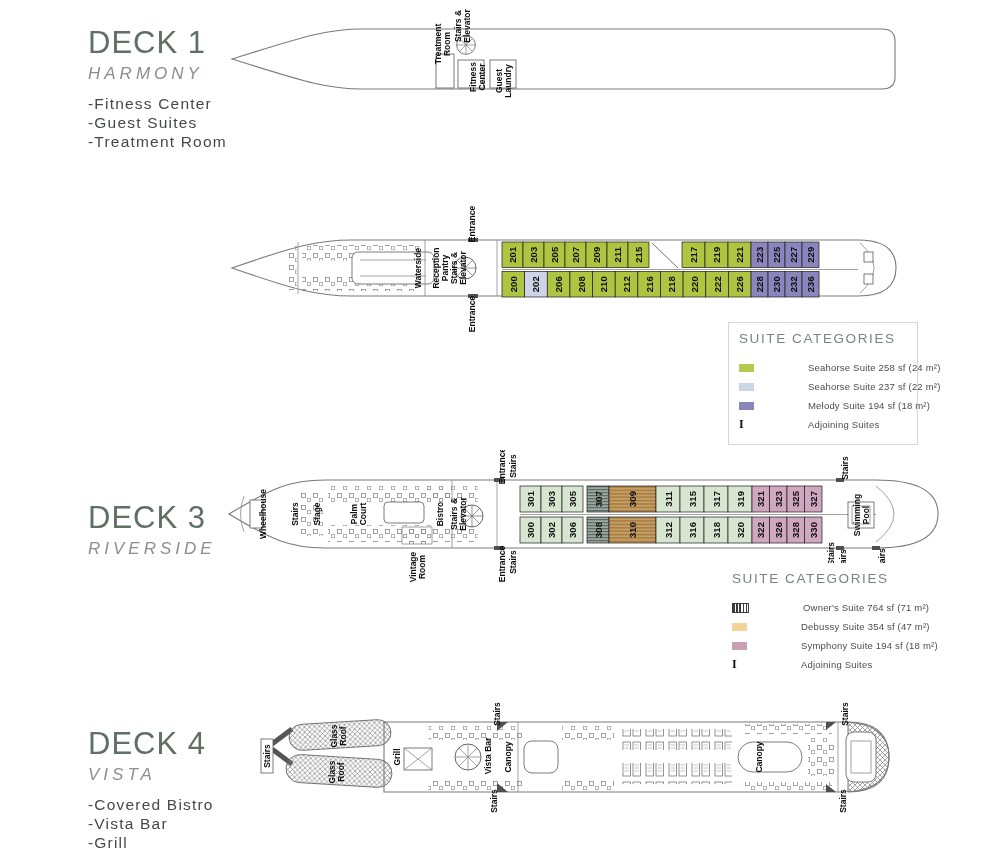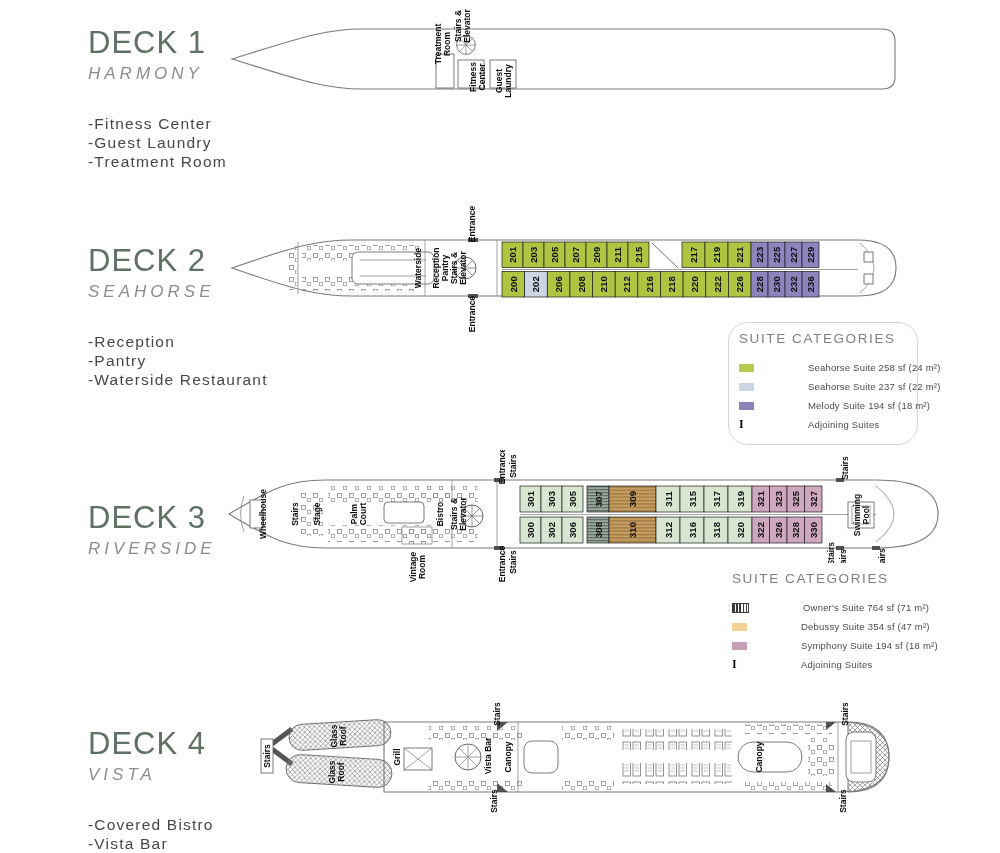--- a/index.html
+++ b/index.html
@@ -1,24 +1,24 @@
 <!DOCTYPE html>
 <html><head>
 <meta charset="utf-8">
 <style>
   html,body{margin:0;padding:0;background:#fff;}
   .page{position:relative;width:1000px;height:853px;background:#fff;overflow:hidden;
         font-family:"Liberation Sans",sans-serif;}
   .deck-info{position:absolute;left:88px;}
   .deck-title{font-size:31px;line-height:31px;font-weight:400;color:#5e7163;letter-spacing:1px;margin:0;}
   .deck-name{font-size:17px;line-height:17px;color:#8a8f8c;letter-spacing:4px;margin-top:7px;font-style:italic;}
-  .feat-list{margin-top:32px;}
+  .feat-list{margin-top:12px;}
   .feat{font-size:15.5px;line-height:19px;color:#454946;letter-spacing:1.2px;white-space:nowrap;}
   .deck-svg{position:absolute;left:220px;}
-  .legend{position:absolute;background:#fff;border-radius:20px;}
+  .legend{position:absolute;background:#fff;}
   .legend.boxed{border:1px solid #d6d6d6;}
   .lg-title{font-size:13.5px;font-weight:400;color:#7b8381;letter-spacing:1.6px;margin:0 0 12px 0;}
   .lg-row{display:flex;align-items:center;height:19px;gap:44px;}
   .lg-sw{width:15px;height:8px;margin-right:10px;flex:none;display:inline-block;}
   .lg-owners{background:repeating-linear-gradient(90deg,#3c3c3c 0 1.6px,#ffffff 1.6px 3.2px);
              border:1px solid #3c3c3c;height:8px;}
   .lg-adj{background:none;font-family:"Liberation Serif",serif;font-weight:700;font-size:12px;
           line-height:9px;color:#111;text-align:left;height:auto;}
   .lg-lab{font-size:9.5px;color:#4c4c4c;letter-spacing:.2px;white-space:nowrap;}
   .hull{fill:#ffffff;stroke:#7a7a7a;stroke-width:1.1;}
@@ -62,45 +62,36 @@
         <path d="M0 -11V11M-11 0H11M-7.8 -7.8L7.8 7.8M7.8 -7.8L-7.8 7.8" stroke="#666" stroke-width="0.7"></path>
       </g>
     </defs>
   </svg>
 
   <div class="deck-info" style="top:27px">
     <h2 class="deck-title">DECK 1</h2>
     <div class="deck-name">HARMONY</div>
     <div class="feat-list">
         <div class="feat">-Fitness Center</div>
-        <div class="feat">-Guest Laundry</div>
+        <div class="feat">-Guest Suites</div>
         <div class="feat">-Treatment Room</div>
       </div>
   </div>
   <svg class="deck-svg" style="top:0;width:780px;height:170px" viewBox="220 0 780 170">
     <path class="hull" d="M232 59 C300 38 325 29 362 29 L882 29 Q895 29 895 41 L895 77 Q895 89 882 89 L362 89 C325 89 300 80 232 59 Z"></path>
     <rect class="room" x="436" y="54" width="18" height="34"></rect>
     <rect class="room" x="458" y="60" width="26" height="28"></rect>
     <rect class="room" x="490" y="60" width="26" height="28"></rect>
     <use href="#spiral" transform="translate(466,45) scale(0.85)"></use>
     <text class="vlab" transform="translate(442,44) rotate(-90)" text-anchor="middle"><tspan x="0" dy="-1.5">Treatment</tspan><tspan x="0" dy="9">Room</tspan></text>
     <text class="vlab" transform="translate(462,26) rotate(-90)" text-anchor="middle"><tspan x="0" dy="-1.5">Stairs &amp;</tspan><tspan x="0" dy="9">Elevator</tspan></text>
     <text class="vlab" transform="translate(477,77) rotate(-90)" text-anchor="middle"><tspan x="0" dy="-1.5">Fitness</tspan><tspan x="0" dy="9">Center</tspan></text>
     <text class="vlab" transform="translate(503,81) rotate(-90)" text-anchor="middle"><tspan x="0" dy="-1.5">Guest</tspan><tspan x="0" dy="9">Laundry</tspan></text>
   </svg>
 
-  <div class="deck-info" style="top:245px">
-    <h2 class="deck-title">DECK 2</h2>
-    <div class="deck-name">SEAHORSE</div>
-    <div class="feat-list">
-        <div class="feat">-Reception</div>
-        <div class="feat">-Pantry</div>
-        <div class="feat">-Waterside Restaurant</div>
-      </div>
-  </div>
   <svg class="deck-svg" style="top:200px;width:780px;height:145px" viewBox="220 200 780 145">
     <path class="hull" d="M232 268 C295 246 318 240 352 240 L858 240 Q896 240 896 268 Q896 296 858 296 L352 296 C318 296 295 290 232 268 Z"></path>
 
     <line class="ln" x1="298" y1="242" x2="298" y2="294"></line>
     <rect x="288" y="246" width="9" height="44" fill="url(#pat-tbl)"></rect>
     <rect x="302" y="245" width="118" height="16" fill="url(#pat-tbl)"></rect>
     <rect x="302" y="275" width="118" height="16" fill="url(#pat-tbl)"></rect>
     <rect class="room" x="352" y="252" width="82" height="32" rx="6"></rect>
     <line class="ln" x1="360" y1="260" x2="426" y2="260"></line>
     <line class="ln" x1="360" y1="276" x2="426" y2="276"></line>

